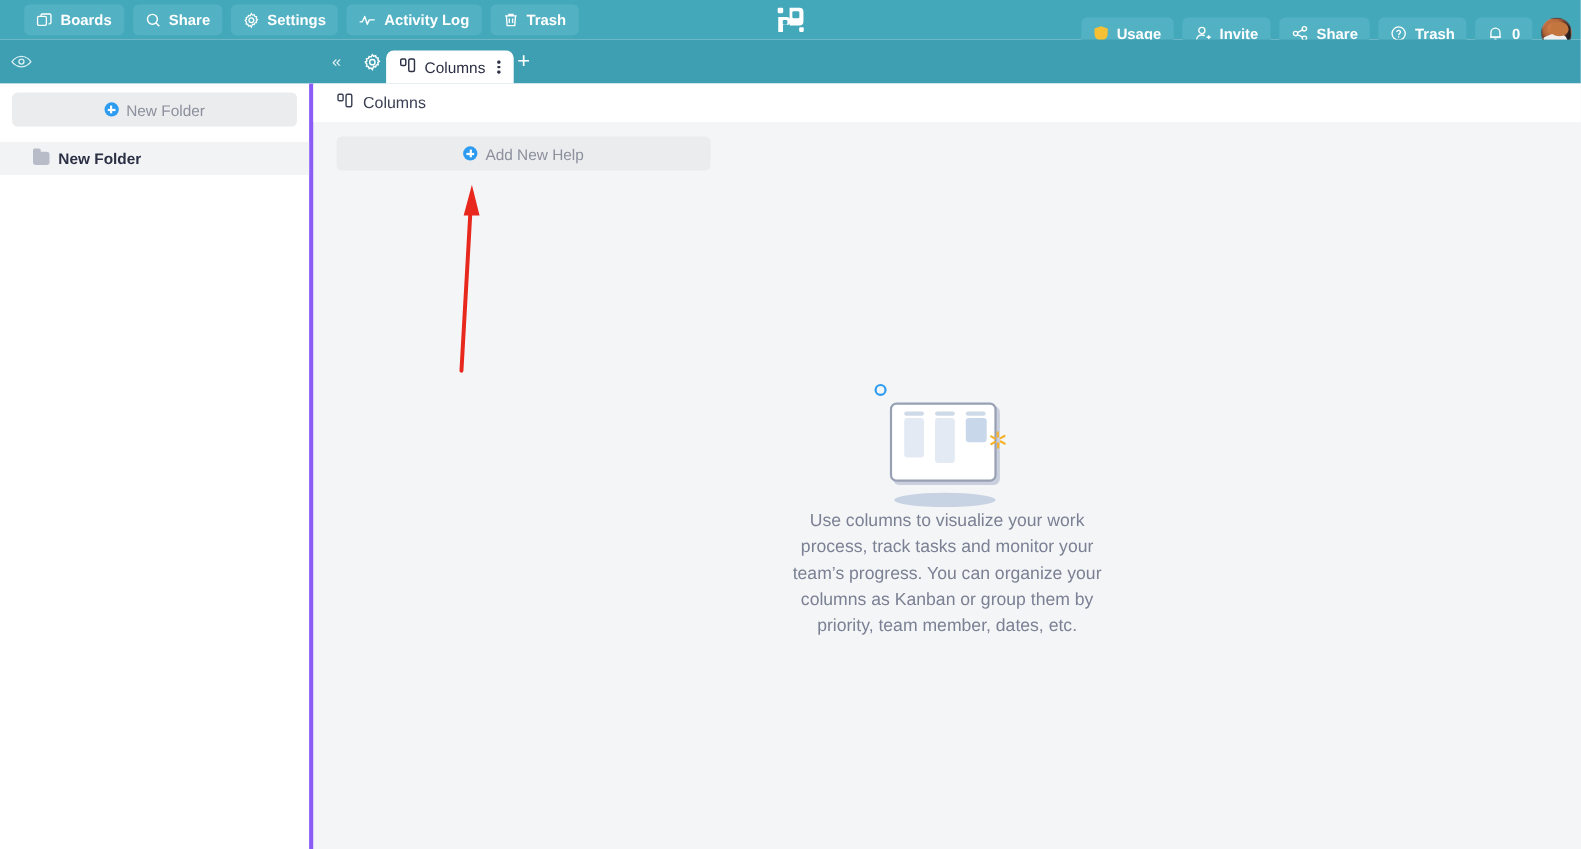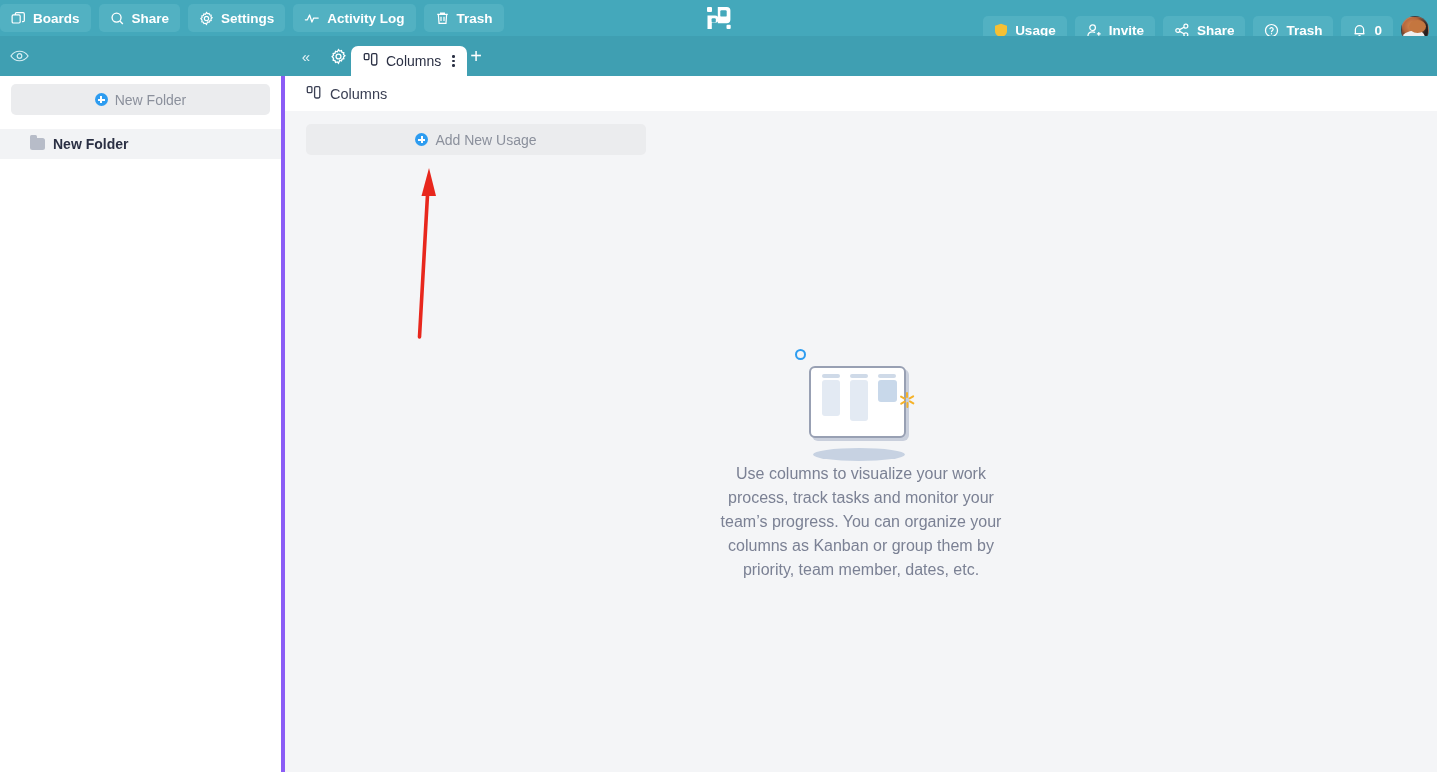--- a/index.html
+++ b/index.html
@@ -11,21 +11,21 @@
     background: #f4f5f7;
   }
 
   
   .topbar {
     position: absolute; top: 0; left: 0;
     width: 1437px; height: 36px;
     background: #44a8bb;
     display: flex; align-items: center;
   }
-  .tb-left { display: flex; align-items: center; gap: 8px; padding-left: 0; }
+  .tb-left { display: flex; align-items: center; gap: 8px; padding-left: 22px; }
   .tb-right {
     position: absolute; right: 8px; top: 12px; height: 36px;
     display: flex; align-items: center; gap: 8px;
   }
   .tb-btn {
     display: flex; align-items: center; gap: 7px;
     height: 28px; padding: 0 11px;
     background: #52b1c2;
     border-radius: 5px;
     color: #ffffff;
@@ -412,21 +412,21 @@
       <svg width="16" height="15" viewBox="0 0 16 15" fill="none" stroke="#3b4054" stroke-width="1.3">
         <rect x="1.3" y="1.6" width="4.6" height="6" rx="1.2"></rect>
         <rect x="8.6" y="1.6" width="5.2" height="11.4" rx="1.4"></rect>
       </svg>
     </span>
     <span>Columns</span>
   </div>
 
   <div class="add-label-btn">
     <span class="plus-circle"></span>
-    <span>Add New Usage</span>
+    <span>Add New Help</span>
   </div>
 
   <div class="empty">
 
     <div class="illus">
       <div class="ring"></div>
       <div class="shadow-oval"></div>
       <div class="illus-card">
         <div class="illus-bar" style="left:11px; width:18px;"></div>
         <div class="illus-bar" style="left:39px; width:18px;"></div>

